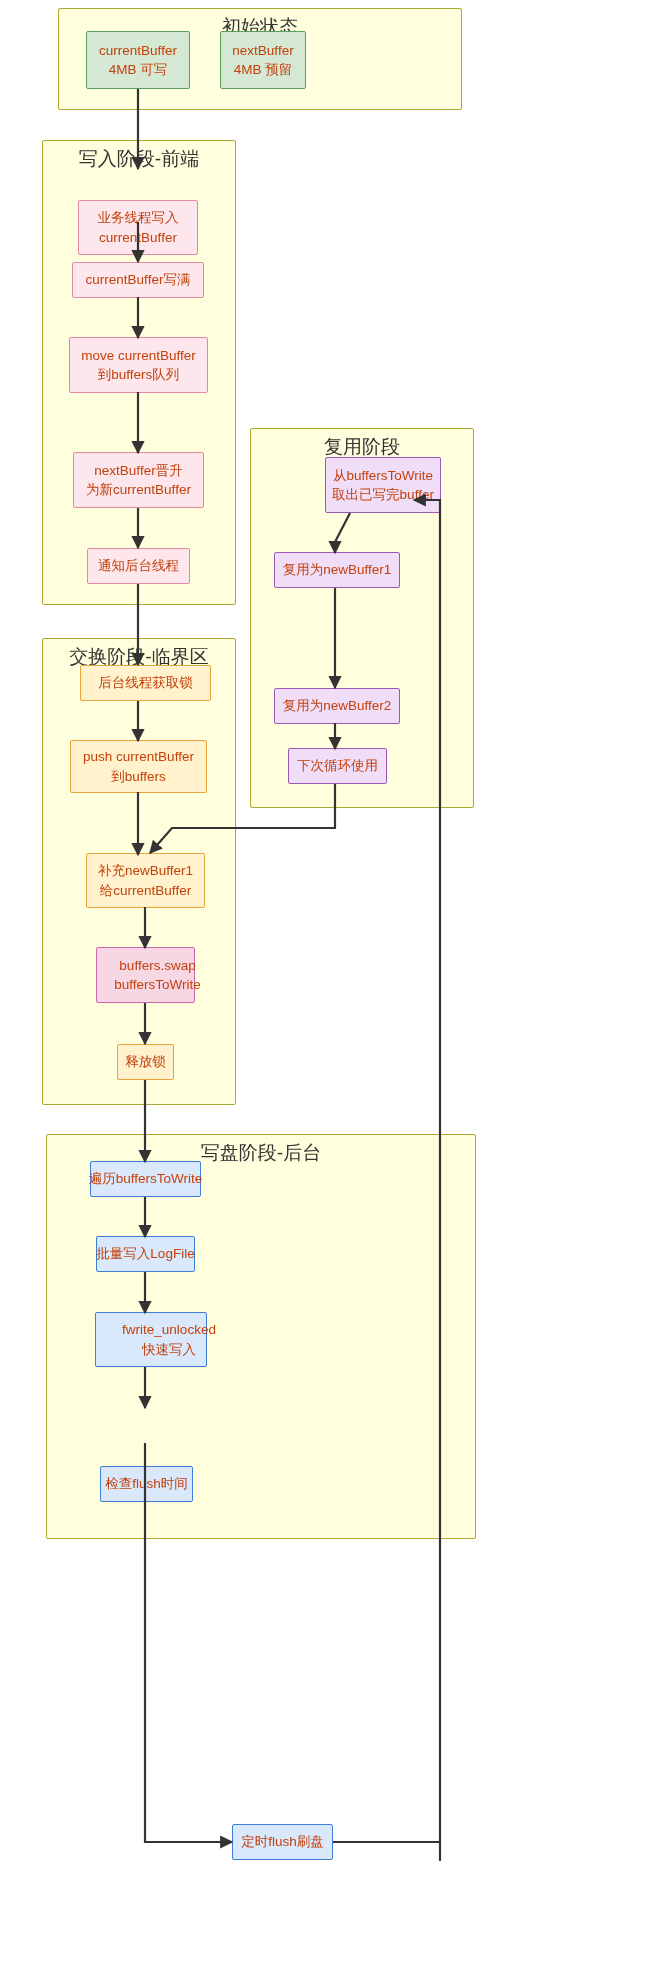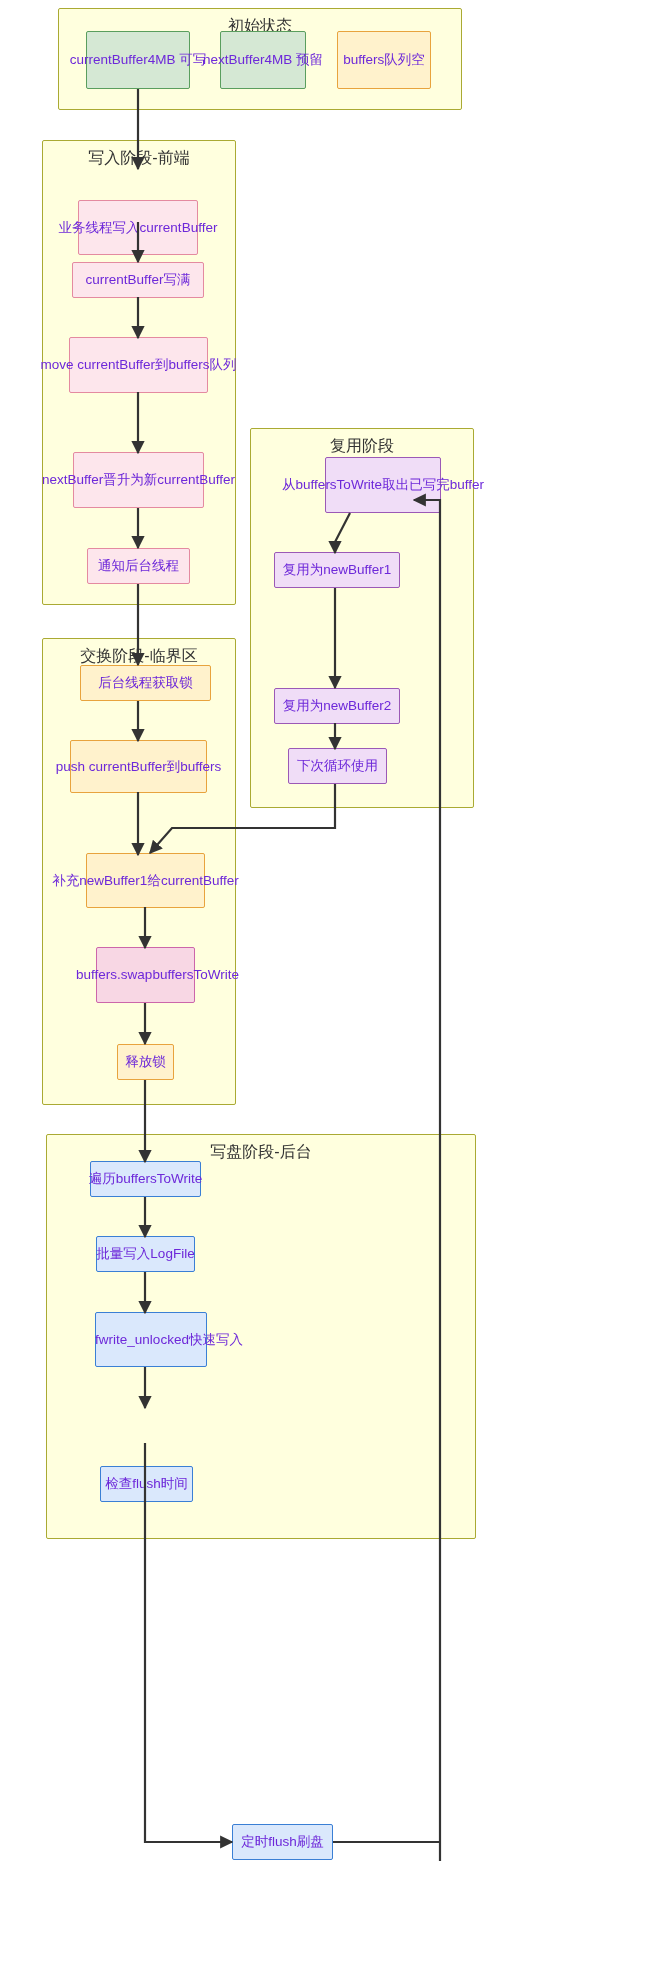--- a/index.html
+++ b/index.html
@@ -32,37 +32,37 @@
     border: 1px solid #aaaa33;
     border-radius: 2px;
     z-index: 1;
   }
   .cluster-title {
     position: absolute;
     top: 7px;
     left: 0;
     width: 100%;
     text-align: center;
-    font-size: 16px;
+    font-size: 19px;
     color: #333333;
     line-height: 1.2;
     white-space: nowrap;
   }
   .node {
     position: absolute;
     box-sizing: border-box;
     display: flex;
-    flex-direction: row;
+    flex-direction: column;
     align-items: center;
     justify-content: center;
     border-radius: 2px;
     font-size: 13.5px;
     line-height: 1.42;
     text-align: center;
-    color: #6d28d9;
+    color: #c2410c;
     z-index: 3;
     white-space: nowrap;
   }
   .node .ln { display: block; }
   .n-green  { background: #d5e8d4; border: 1px solid #5a9e5e; }
   .n-orange { background: #fff2cc; border: 1px solid #e8a33d; }
   .n-pink   { background: #fde6ec; border: 1px solid #e48aa0; }
   .n-pink2  { background: #f8d7e4; border: 1px solid #cc66aa; }
   .n-purple { background: #f0ddf7; border: 1px solid #9b59b6; }
   .n-blue   { background: #dae8fc; border: 1px solid #3a7fd5; }
@@ -145,24 +145,20 @@
   <div class="node n-green" style="left:86px; top:31px; width:104px; height:58px;">
     <span class="ln">currentBuffer</span>
     <span class="ln">4MB 可写</span>
   </div>
 
   <div class="node n-green" style="left:220px; top:31px; width:86px; height:58px;">
     <span class="ln">nextBuffer</span>
     <span class="ln">4MB 预留</span>
   </div>
 
-  <div class="node n-orange" style="left:337px; top:31px; width:94px; height:58px;">
-    <span class="ln">buffers队列</span>
-    <span class="ln">空</span>
-  </div>
 
   <div class="node n-pink" style="left:78px; top:168px; width:120px; height:55px;margin-top:32px;">
     <span class="ln">业务线程写入</span>
     <span class="ln">currentBuffer</span>
   </div>
 
   <div class="node n-pink" style="left:72px; top:262px; width:132px; height:36px;">
     <span class="ln">currentBuffer写满</span>
   </div>
 

